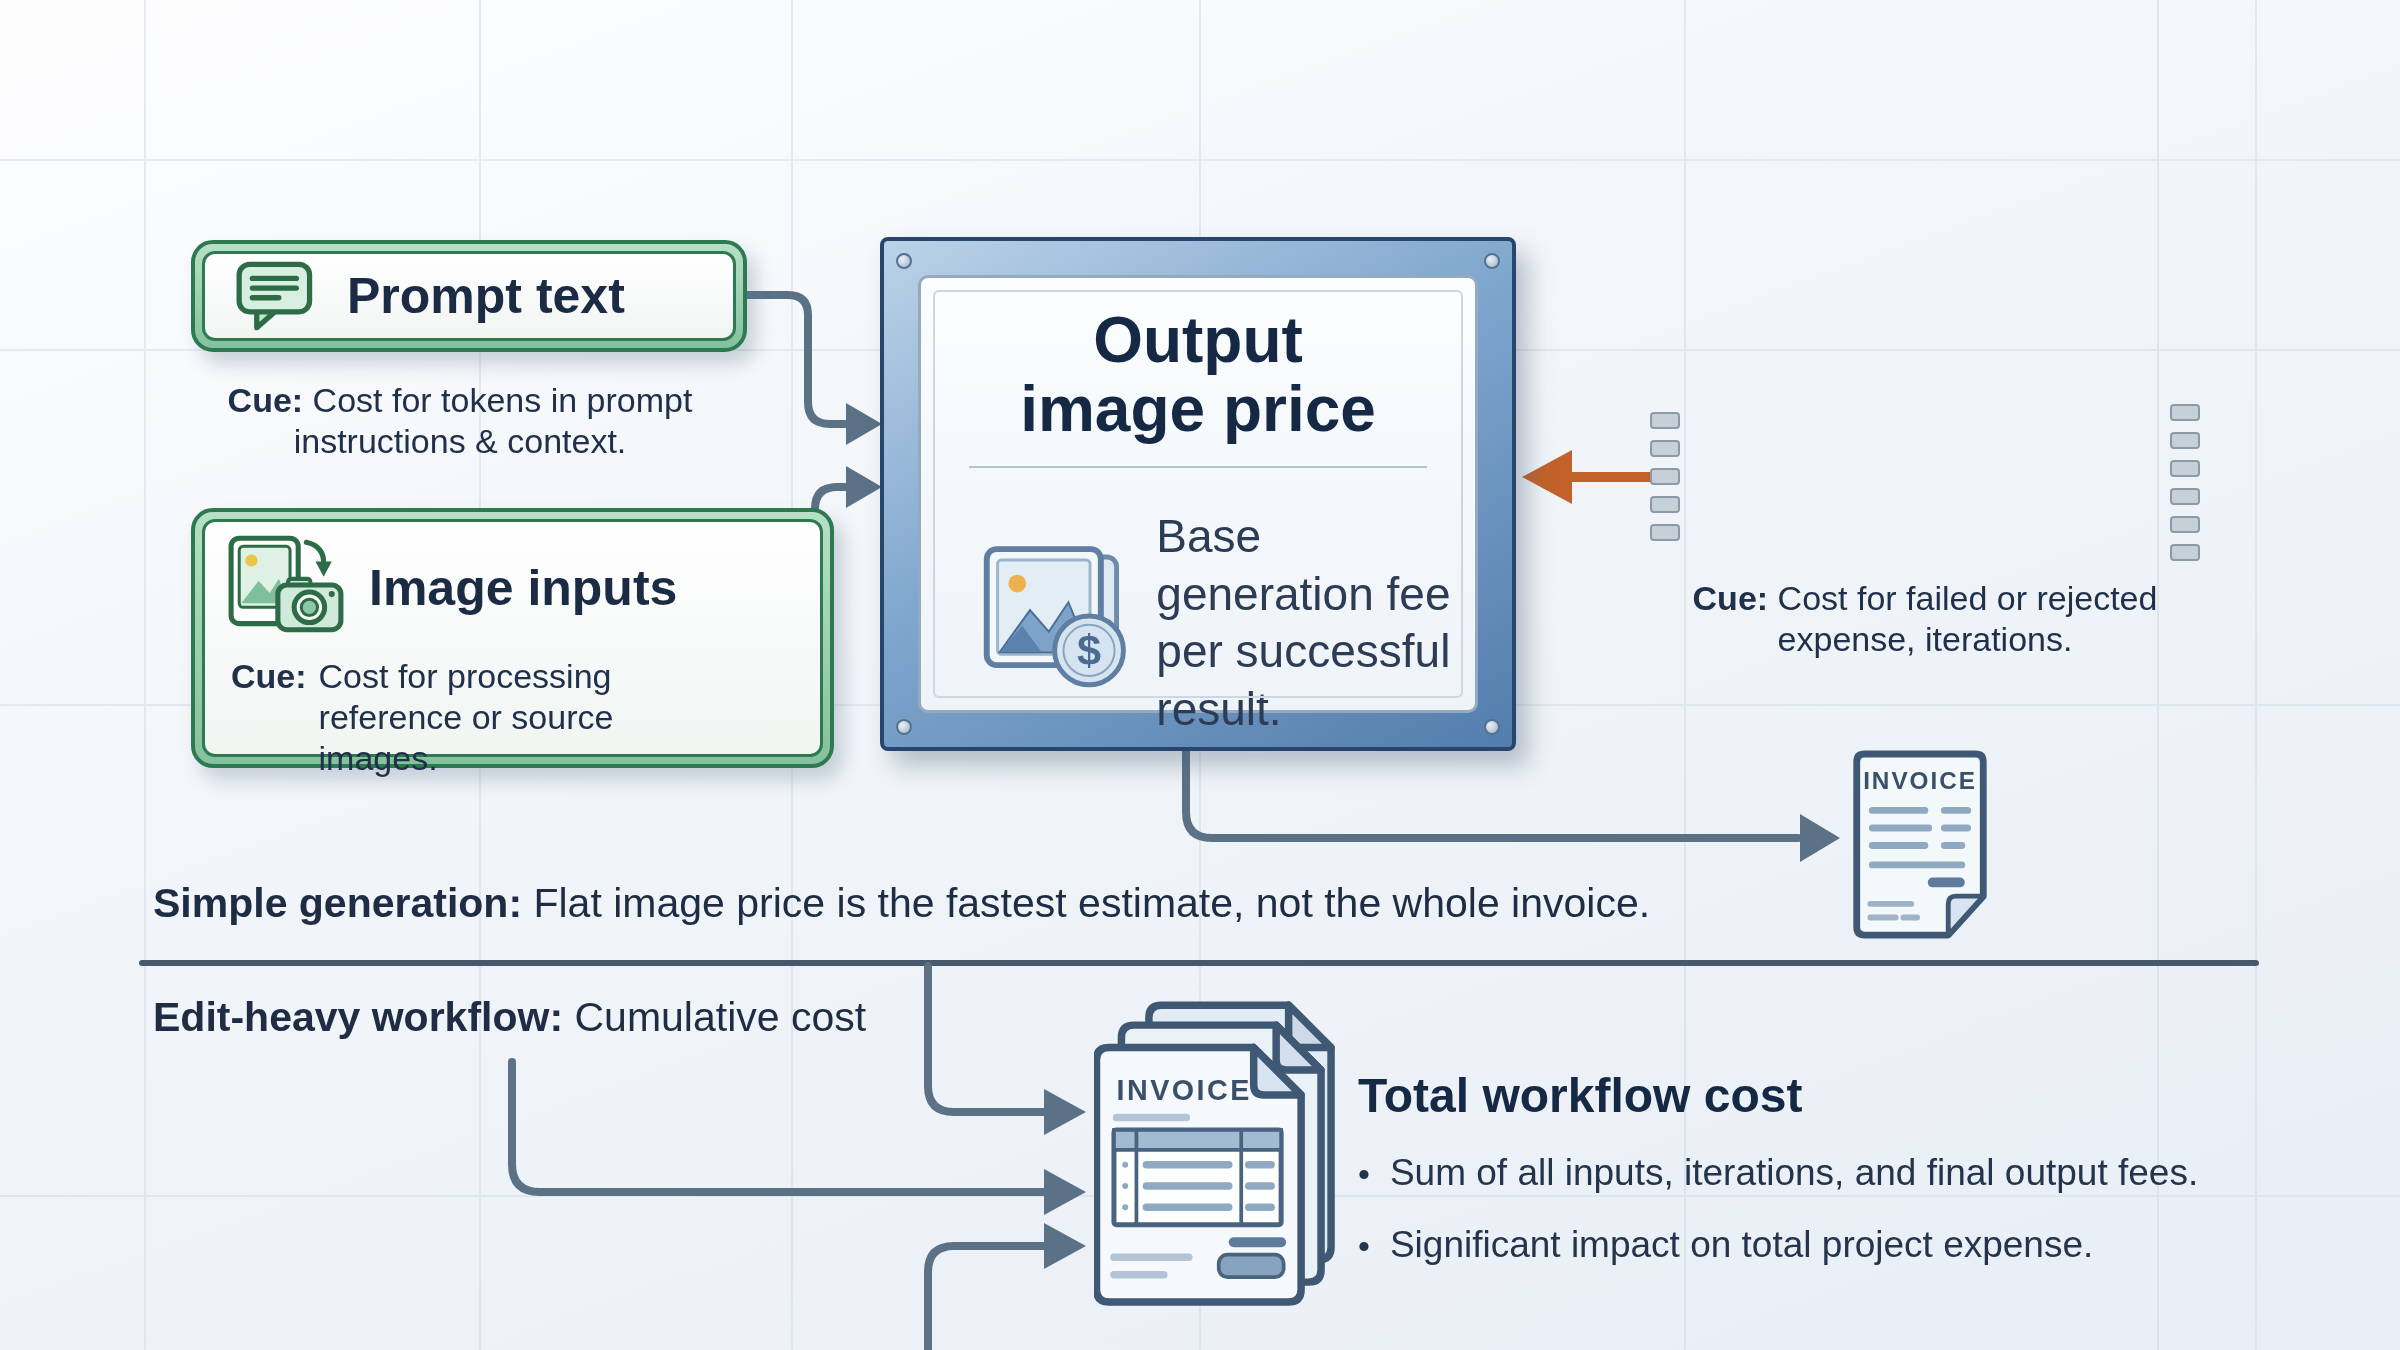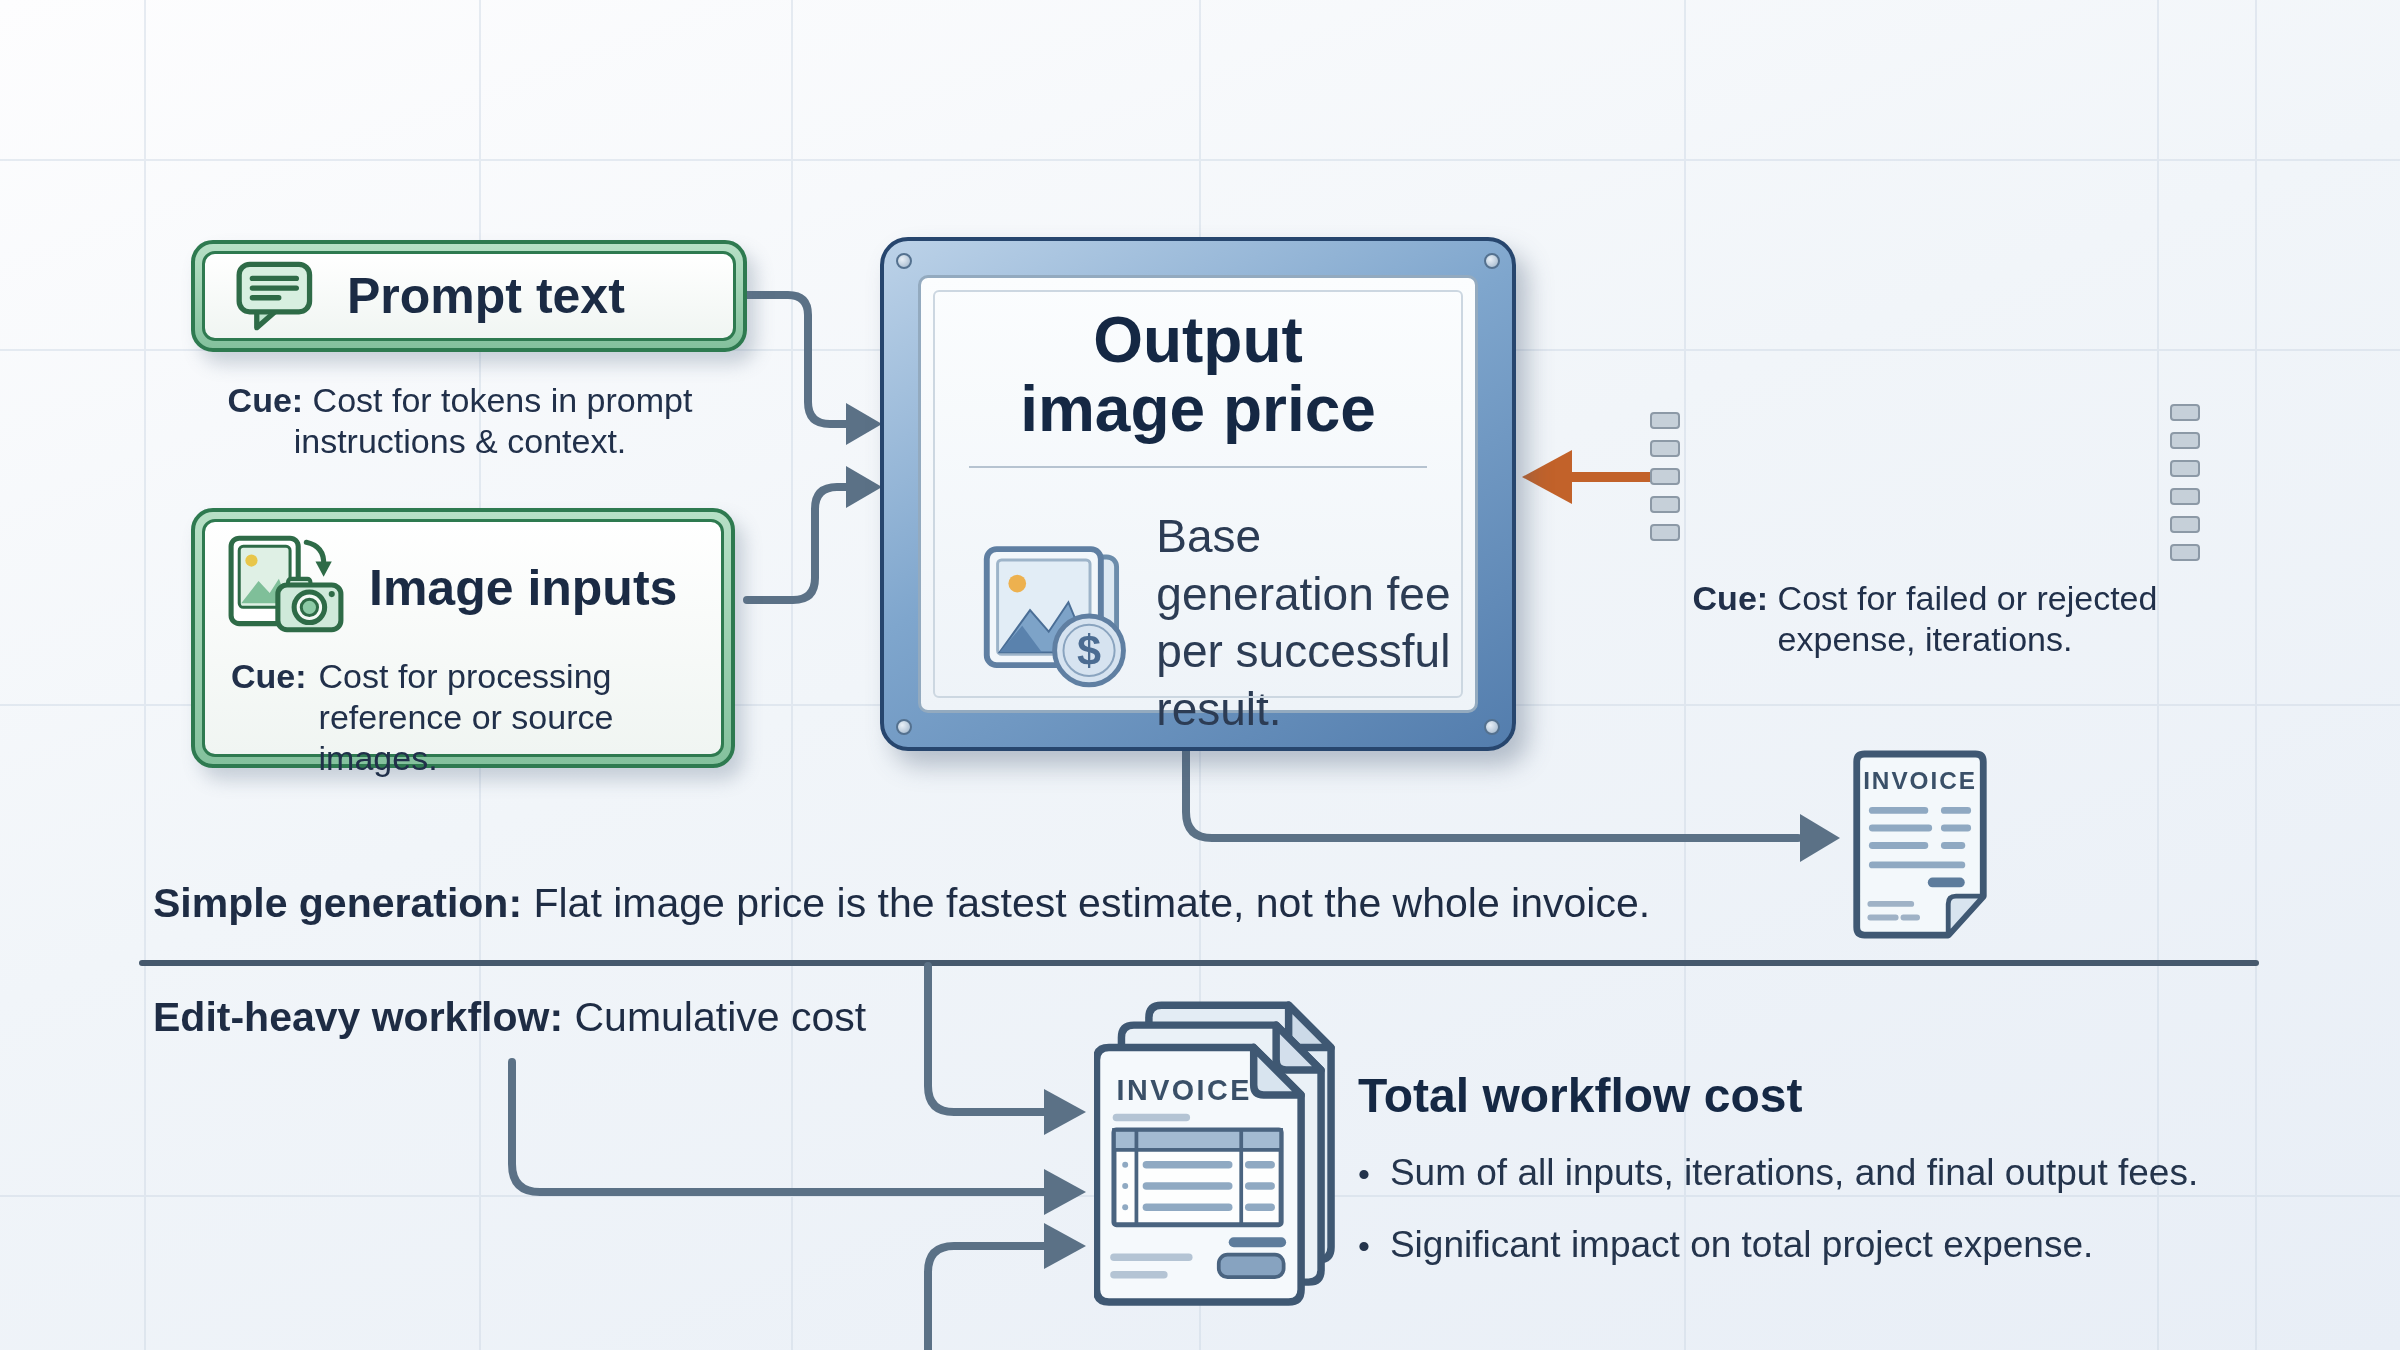--- a/index.html
+++ b/index.html
@@ -19,36 +19,36 @@
     background:linear-gradient(180deg,#b7e0c6 0%,#84c19d 100%);padding:7px;box-sizing:border-box;
     box-shadow:9px 12px 18px rgba(96,115,138,.30);
   }
   .green-inner{
     width:100%;height:100%;box-sizing:border-box;border-radius:13px;border:3px solid #2e7a50;
     background:linear-gradient(180deg,#ffffff 0%,#f0f5f2 100%);
     display:flex;align-items:center;
   }
   #prompt-box{left:191px;top:240px;width:556px;height:112px;}
   #prompt-box .green-inner{gap:26px;padding:0 10px 0 28px;}
-  #image-box{left:191px;top:508px;width:544px;height:260px;}
+  #image-box{left:191px;top:508px;width:643px;height:260px;}
   #image-box .green-inner{flex-direction:column;align-items:stretch;padding:10px 20px;}
   .g-label{font-size:50px;font-weight:800;color:#1b2b44;white-space:nowrap;}
   .img-row{display:flex;align-items:center;gap:22px;flex:1;}
   .green-hr{height:2px;background:#a4b6c4;margin:2px 4px 8px 4px;}
   .cue{font-size:34px;line-height:1.2;color:#21304a;z-index:3;}
   .cue .b{font-weight:800;}
   .cue-abs{position:absolute;text-align:center;}
   #prompt-cue{left:200px;top:380px;width:520px;}
   #retries-cue{left:1645px;top:578px;width:560px;}
   .cue-inline{display:flex;gap:12px;padding:2px 2px 8px 6px;}
   .cue-inline .cue-txt{max-width:360px;}
   
   .price-frame{
     position:absolute;left:880px;top:237px;width:636px;height:514px;z-index:3;
-    border-radius:28px;border:4px solid #27466e;box-sizing:border-box;
+    border-radius:8px;border:4px solid #27466e;box-sizing:border-box;
     background:linear-gradient(150deg,#bcd2e8 0%,#7fa6cd 45%,#537dad 100%);
     box-shadow:12px 15px 24px rgba(70,90,115,.35);
   }
   .screw{
     position:absolute;width:16px;height:16px;border-radius:50%;
     background:radial-gradient(circle at 35% 35%,#e9f0f7,#9db3c9);
     border:2px solid #54718f;box-sizing:border-box;
   }
   .price-plate{
     position:absolute;left:34px;right:34px;top:34px;bottom:34px;

